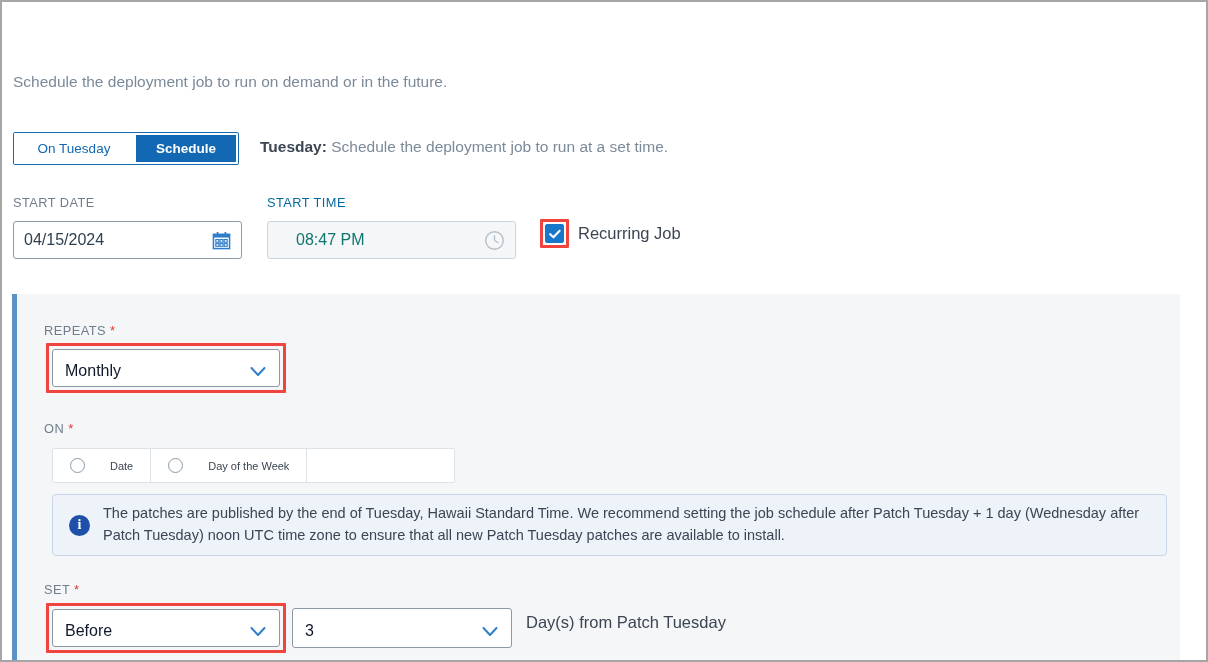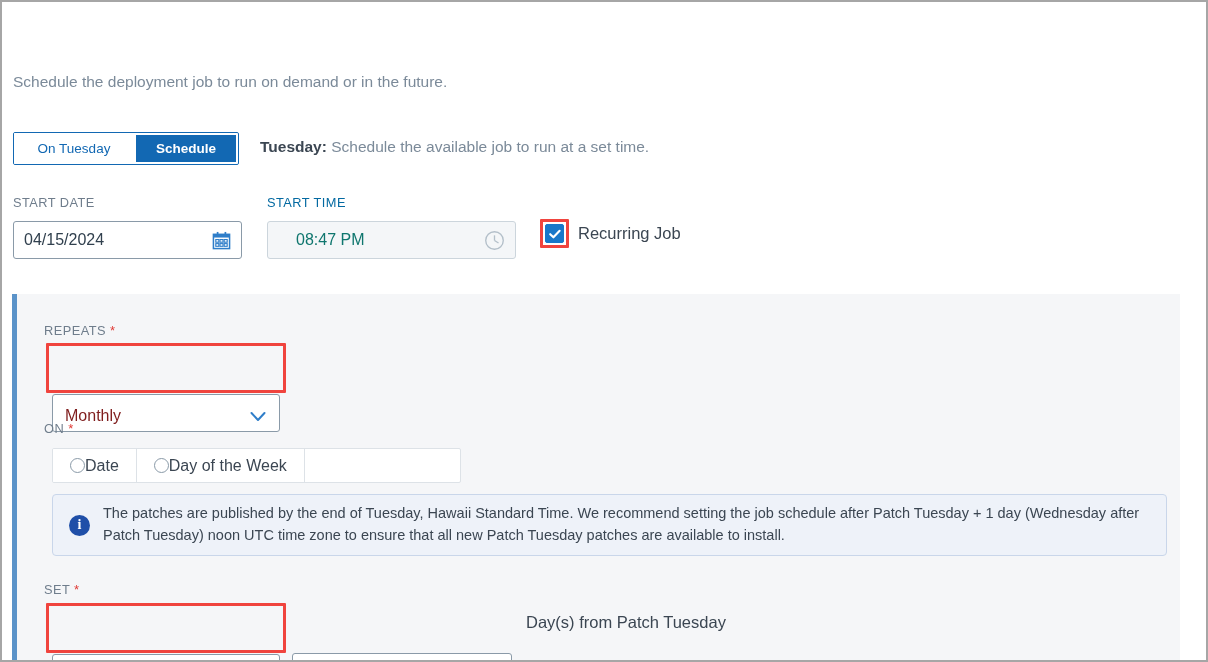--- a/index.html
+++ b/index.html
@@ -172,23 +172,22 @@
 
   .select {
     height: 100%;
     width: 100%;
     border: 1px solid #8a9aa8;
     border-radius: 3px;
     background: #ffffff;
     display: flex; align-items: center;
     padding: 5px 10px 0 12px;
     font-size: 16px;
-    color: #7f1d1d;
+    color: #0f172a;
     cursor: pointer;
-    margin-top: 45px;
   }
   .select .sv { flex: 1; white-space: nowrap; }
   .chev { width: 22px; height: 22px; flex: 0 0 auto; }
 
   .select.standalone {
     position: absolute;
     height: 40px;
   }
   #days-select { left: 290px; top: 606px; width: 220px; }
 
@@ -206,25 +205,25 @@
     left: 50px; top: 446px;
     display: flex;
     border: 1px solid #dde2e7;
     border-radius: 2px;
     overflow: hidden;
     height: 35px;
     background: #ffffff;
   }
   .radio-opt {
     display: flex; align-items: center;
-    gap: 0;
+    gap: 25px;
     padding: 0 17px;
     height: 100%;
     border-right: 1px solid #dde2e7;
-    font-size: 16px;
+    font-size: 11px;
     color: #3b4652;
     cursor: pointer;
     white-space: nowrap;
     background: #ffffff;
   }
   .radio-opt:last-child { border-right: none; }
   .radio-opt.selected { background: #dfe5ea; margin-top: 36px; }
   .radio-dot {
     width: 15px; height: 15px;
     border-radius: 50%;
@@ -277,21 +276,21 @@
 <div class="window">
 
   <div class="page-subtitle">Schedule the deployment job to run on demand or in the future.</div>
 
   <div class="seg-toggle">
     <div class="seg-btn">On Tuesday</div>
     <div class="seg-btn active">Schedule</div>
   </div>
   <div class="seg-desc">
     <b>Tuesday:</b>
-    <span>Schedule the available job to run at a set time.</span>
+    <span>Schedule the deployment job to run at a set time.</span>
   </div>
 
   <div class="field-label lbl-start-date">START DATE</div>
   <div class="text-input" id="start-date-input">
     <span class="val">04/15/2024</span>
     <span class="icon-cal">
       <svg viewBox="0 0 20 20" width="19" height="19">
         <rect x="1.5" y="3.5" width="17" height="15" fill="none" stroke="#2f7ec9" stroke-width="1.6"></rect>
         <rect x="1.5" y="3.5" width="17" height="3.4" fill="#2f7ec9"></rect>
         <rect x="5" y="1" width="1.8" height="3" fill="#2f7ec9"></rect>

